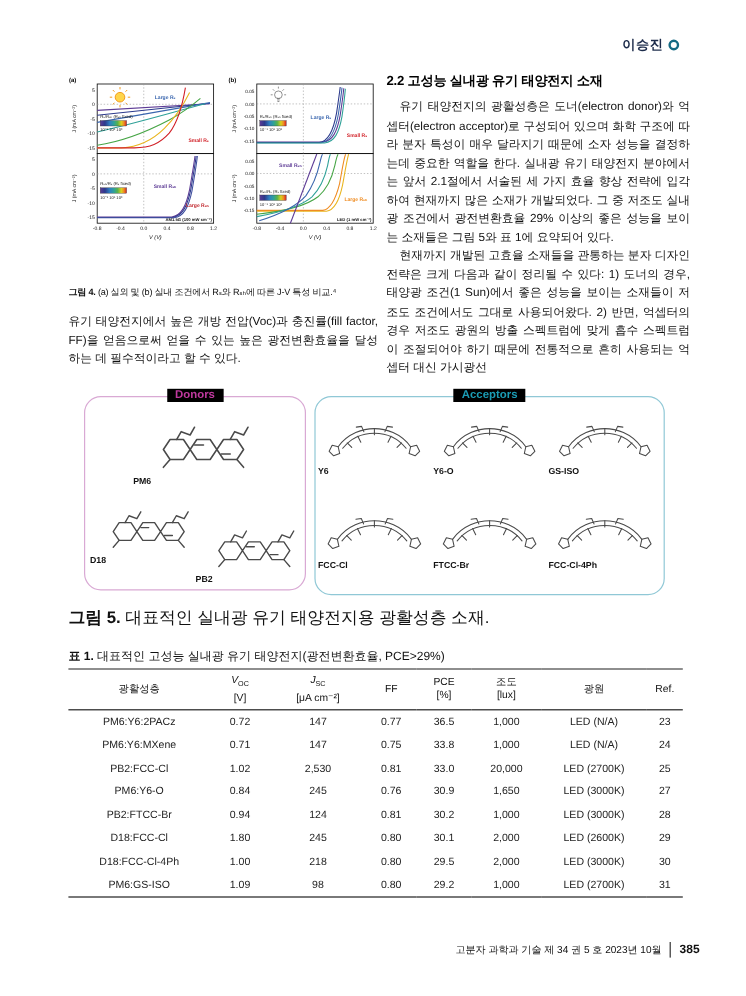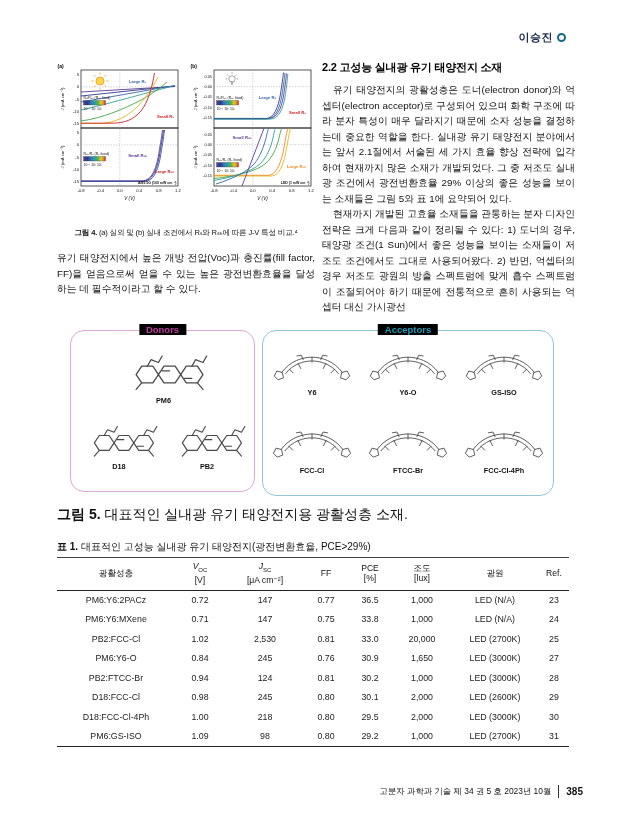--- a/index.html
+++ b/index.html
@@ -9,37 +9,37 @@
 
   
   .author { position:absolute; top:30px; right:56px; display:flex; align-items:center; gap:4px; }
   .author-name { font-size:11px; font-weight:bold; color:#1c2b4a; letter-spacing:.5px; }
   .orcid-ring { width:9px; height:9px; border:2.4px solid #156a84; border-radius:50%; }
 
   
   .col-left  { position:absolute; left:57px;  top:60px; width:258px; }
   .col-right { position:absolute; left:322px; top:60px; width:253px; }
 
-  .fig4-caption { margin-top:12px; font-size:7.6px; letter-spacing:-0.2px; white-space:nowrap; color:#111;text-align:center; }
+  .fig4-caption { margin-top:22px; font-size:7.6px; letter-spacing:-0.2px; white-space:nowrap; color:#111; }
   .cap-label { font-weight:bold; }
   .body-text { margin-top:12px; font-size:9.8px; line-height:15.6px; text-align:justify; color:#111; }
 
   .sec-heading { font-size:11px; font-weight:bold; color:#000; margin-bottom:7px; letter-spacing:-0.2px; }
   .para { font-size:9.8px; line-height:15.5px; text-align:justify; text-indent:11px; color:#111; }
 
   
   .fig5 { position:absolute; left:62px; top:322px; width:500px; height:176px; }
   .molbox { position:absolute; border-radius:14px; }
   .donors-box { left:8px; top:8px; width:185px; height:162px; border:1.6px solid #d9a9d4; }
   .acceptors-box { left:200px; top:8px; width:292px; height:166px; border:1.6px solid #90c8d6;padding-left:32px; }
   .molbox-label { position:absolute; top:-7px; left:50%; transform:translateX(-50%);
                   background:#000000; padding:0 7px; font-size:9.5px; font-weight:bold; }
   .donors-box .molbox-label { color:#c0399f; }
   .acceptors-box .molbox-label { color:#1b9cb4; }
-  .mol-cell { position:absolute; text-align:center; }
+  .mol-cell { position:absolute; text-align:left; }
   .mol-cell svg { display:block; margin:0 auto; }
   .mol-name { font-size:7.3px; font-weight:bold; color:#111; margin-top:1px; }
   .mol-stroke { stroke:#4a4a4a; stroke-width:1.4; fill:none; stroke-linejoin:round; stroke-linecap:round; }
 
   .fig5-caption { position:absolute; left:57px; top:506px; font-size:14px; color:#111; }
 
   
   .tbl-title { position:absolute; left:57px; top:540px; font-size:10px; color:#111; }
   .tbl-wrap { position:absolute; left:57px; top:557px; width:512px; }
   table { width:100%; border-collapse:collapse; table-layout:fixed; }
@@ -277,21 +277,21 @@
             <use href="#molA"></use>
           </svg>
         <div class="mol-name">PM6</div>
       </div>
       <div class="mol-cell" style="left:4px; top:84px; width:88px;">
         <svg width="84" height="46" viewBox="0 0 100 56">
             <use href="#molA"></use>
           </svg>
         <div class="mol-name">D18</div>
       </div>
-      <div class="mol-cell" style="left:92px; top:84px; width:88px;">
+      <div class="mol-cell" style="left:92px; top:100px; width:88px;">
         <svg width="84" height="46" viewBox="0 0 100 56">
             <use href="#molA"></use>
           </svg>
         <div class="mol-name">PB2</div>
       </div>
     </div>
 
     <div class="molbox acceptors-box">
       <span class="molbox-label">Acceptors</span>
       <div class="mol-cell" style="left:2px;  top:14px; width:94px;">
@@ -413,21 +413,21 @@
             <td>0.94</td>
             <td>124</td>
             <td>0.81</td>
             <td>30.2</td>
             <td>1,000</td>
             <td>LED (3000K)</td>
             <td>28</td>
           </tr>
         <tr>
             <td>D18:FCC-Cl</td>
-            <td>0.98</td>
+            <td>1.80</td>
             <td>245</td>
             <td>0.80</td>
             <td>30.1</td>
             <td>2,000</td>
             <td>LED (2600K)</td>
             <td>29</td>
           </tr>
         <tr>
             <td>D18:FCC-Cl-4Ph</td>
             <td>1.00</td>

